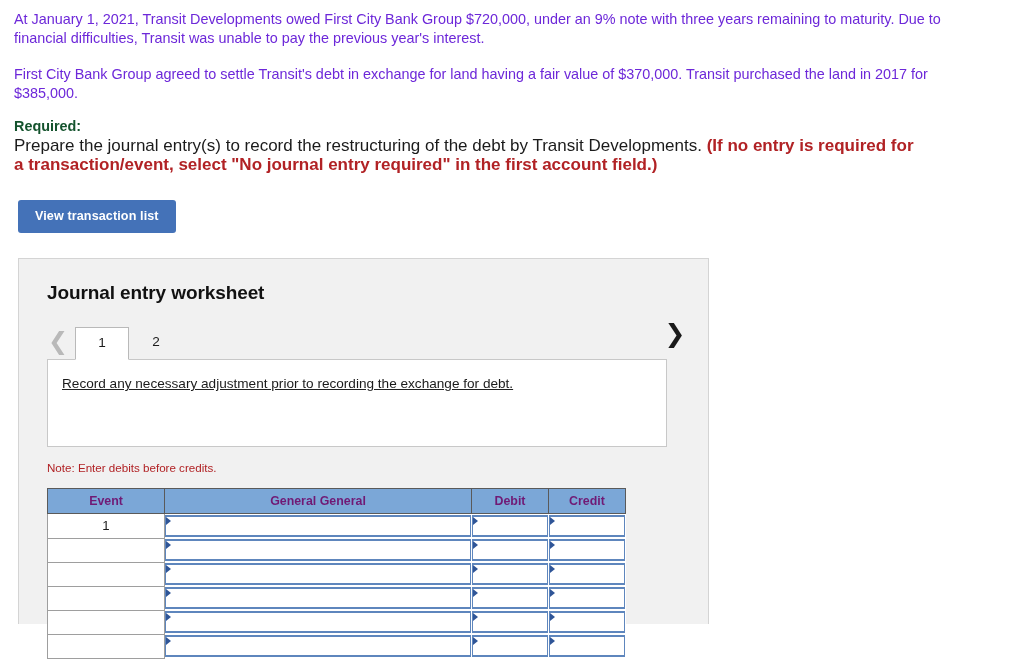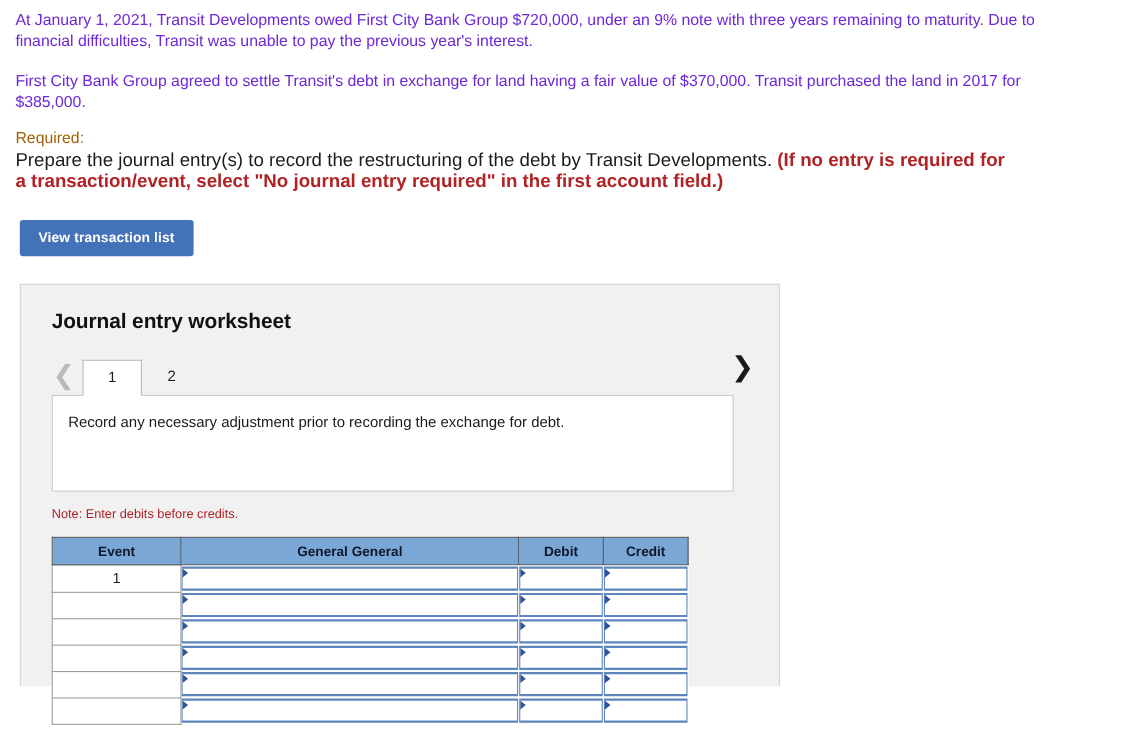--- a/index.html
+++ b/index.html
@@ -27,24 +27,24 @@
     font-size: 14.4px;
     line-height: 19px;
     color: #6d28d9;
     max-width: 980px;
     margin: 0 0 17px 0;
   }
   .para.last { margin-bottom: 14px; }
 
   .required-block { margin: 0 0 0 0; }
   .required-label {
-    font-weight: normal;
+    font-weight: bold;
     font-size: 14.4px;
     line-height: 19px;
-    color: #a16207;
+    color: #14532d;
     margin: 0;
   }
   .required-text {
     font-size: 17px;
     line-height: 19px;
     color: #1b1b1b;
     max-width: 900px;
     margin: 0;
   }
   .red-bold {
@@ -136,20 +136,21 @@
 
   
   .instruction {
     position: relative;
     margin: 0 0 0 28px;
     width: 620px;
     height: 88px;
     background: #ffffff;
     border: 1px solid #c8c8c8;
     z-index: 1;
+    text-decoration: underline;
   }
   .instruction-text {
     font-size: 13.6px;
     color: #1b1b1b;
     padding: 15px 0 0 14px;
     line-height: 18px;
   }
 
   .note {
     margin: 14px 0 0 28px;
@@ -163,21 +164,21 @@
     width: 578px;
     border-collapse: collapse;
     table-layout: fixed;
     background: #ffffff;
   }
   .jtable th {
     background: #7ba7d7;
     border: 1px solid #5a5a5a;
     font-size: 12.4px;
     font-weight: bold;
-    color: #0f172a;
+    color: #701a75;
     height: 25px;
     padding: 0;
     text-align: center;
   }
   .jtable td {
     border-left: 1px solid #9e9e9e;
     border-right: 1px solid #9e9e9e;
     border-bottom: 1px solid #9e9e9e;
     padding: 0;
     height: 24px;

